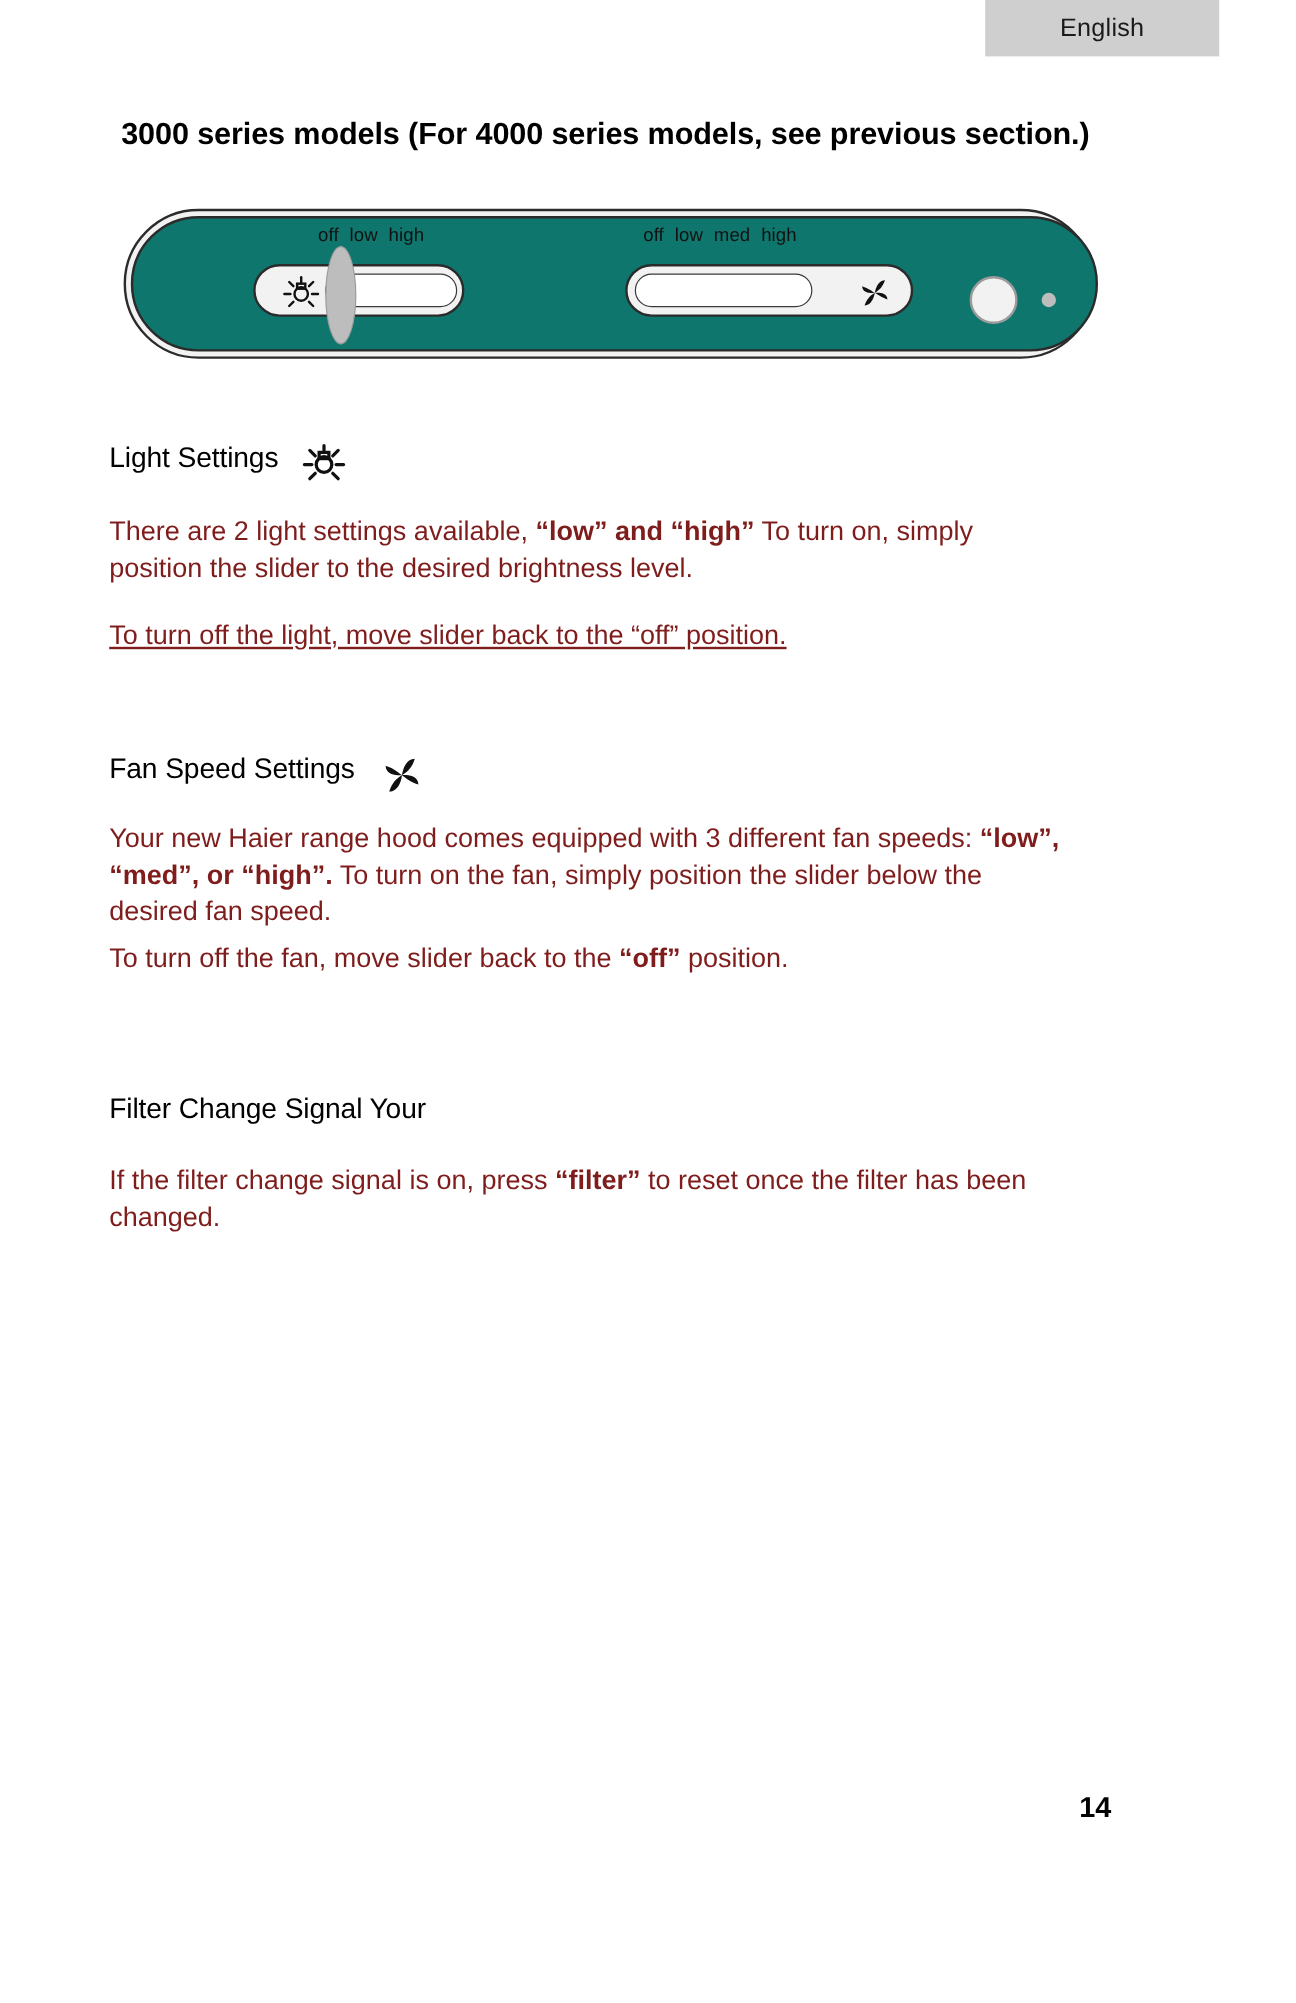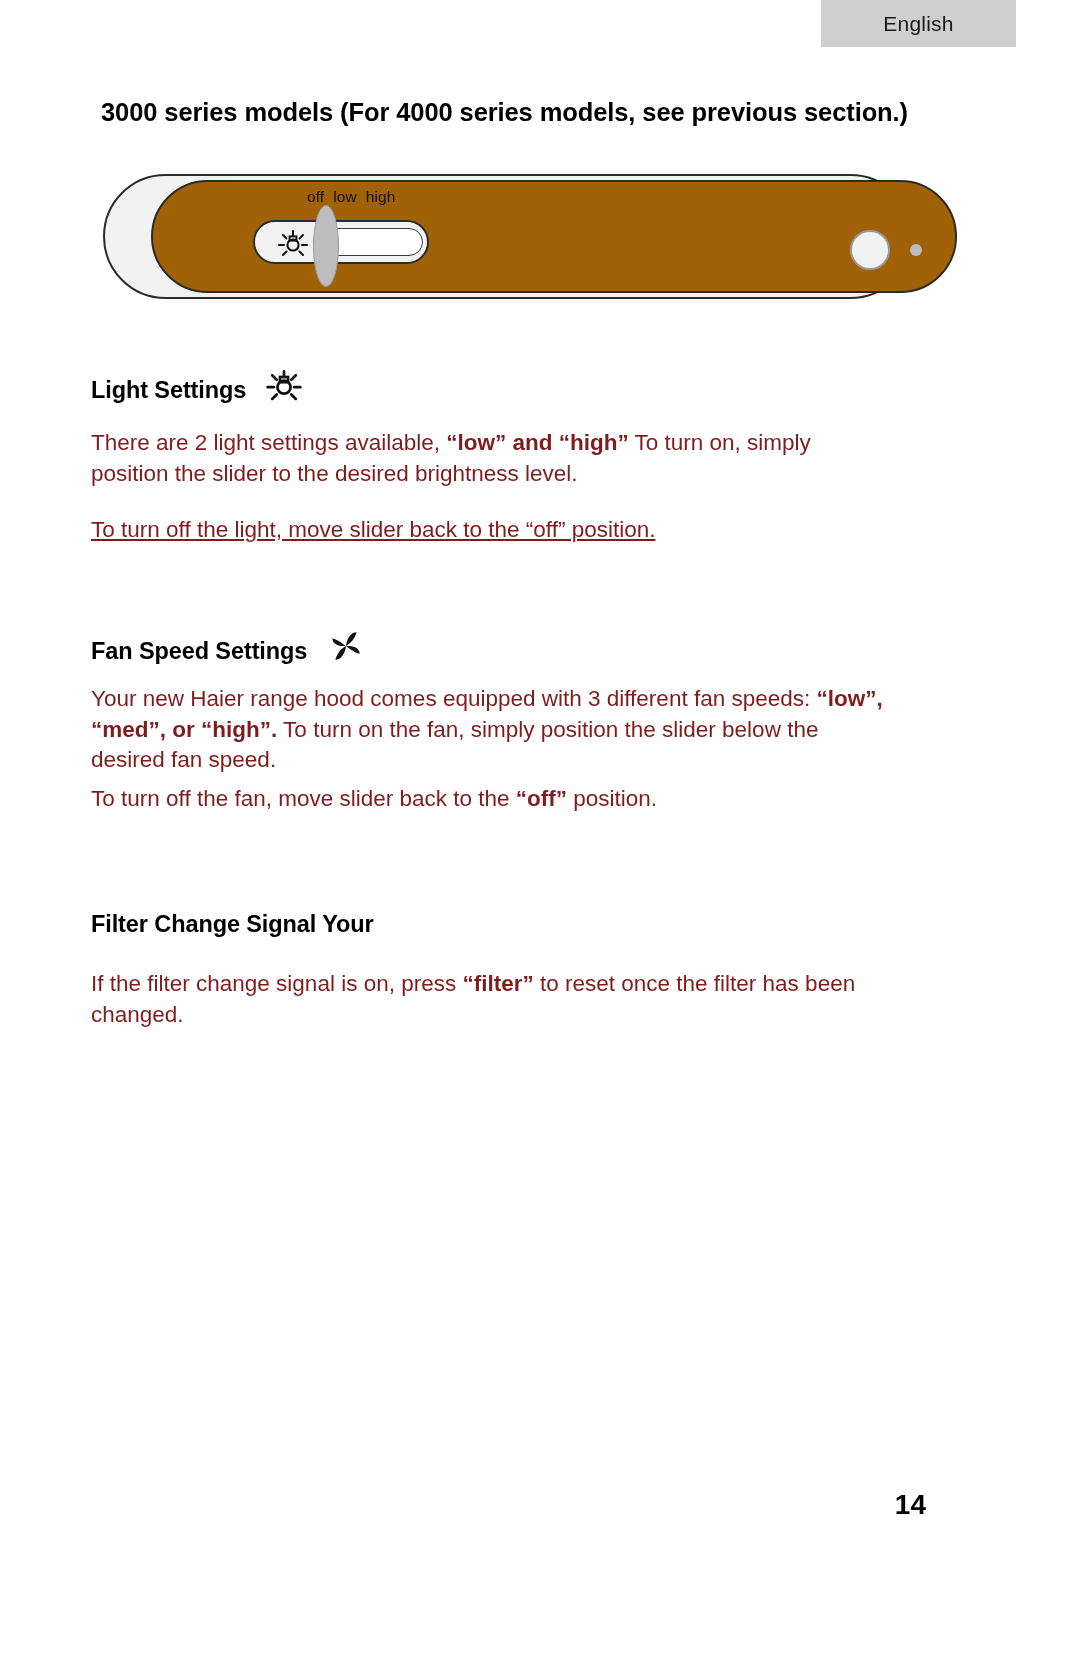--- a/index.html
+++ b/index.html
@@ -49,23 +49,22 @@
     border:2.2px solid #2b2b2b;
     border-radius:64px;
     background:#f2f2f2;
     box-sizing:border-box;
   }
   .panel-inner{
     position:absolute;left:18px;top:20px;
     width:806px;height:113px;
     border:2px solid #2b2b2b;
     border-radius:58px;
-    background:#a16207;
-    box-sizing:border-box;
-    margin-left:42px;
+    background:#0f766e;
+    box-sizing:border-box;
   }
 
   
   .slider-unit{position:absolute;}
   .slider-unit.light{left:100px;top:38px;}
   .slider-unit.fan{left:410px;top:38px;}
 
   .slider-shell{
     position:relative;
     height:44px;
@@ -129,40 +128,40 @@
   }
   .indicator-dot{
     position:absolute;left:757px;top:62px;
     width:12px;height:12px;border-radius:50%;
     background:#bdbdbd;
   }
 
   
   .sec-head{
     position:absolute;
-    display:flex;align-items:flex-end;
-    font-size:23.5px;font-weight:bold;letter-spacing:-0.1px;
+    display:flex;align-items:flex-start;
+    font-size:23.5px;font-weight:normal;letter-spacing:-0.1px;
     white-space:nowrap;
   }
   .sec-head .head-icon{margin-left:20px;display:inline-flex;}
 
   p.body{
     position:absolute;
     margin:0;
     font-size:22.5px;
     line-height:30.5px;
     letter-spacing:0px;
     width:800px;
     color:#7f1d1d;
   }
   p.body b{font-weight:bold;}
 
   .page-num{
     position:absolute;right:90px;bottom:148px;
-    font-size:28px;font-weight:bold;
+    font-size:24px;font-weight:bold;
   }
 </style>
 </head>
 <body>
 
 <div class="page">
 
   <div class="lang-tab">
     <span>English</span>
   </div>
@@ -193,20 +192,38 @@
                 </g>
                 <circle cx="16" cy="17" r="5.6" fill="none" stroke="#111" stroke-width="2"></circle>
                 <rect x="12.6" y="8.4" width="6.8" height="4.2" fill="none" stroke="#111" stroke-width="2"></rect>
               </svg>
             </span>
             <div class="slider-track"></div>
             <div class="slider-knob"></div>
           </div>
         </div>
 
+        <div class="slider-unit fan">
+          <div class="tick-labels">
+            <span>off</span><span>low</span><span>med</span><span>high</span>
+          </div>
+          <div class="slider-shell">
+            <div class="slider-track"></div>
+            <span class="panel-icon icon-fan-panel">
+              <svg viewBox="0 0 32 32" width="32" height="32">
+                <g fill="#111">
+                  <path d="M16 16 C16 16 17.5 5.5 24.5 5.5 C22.5 11 20 13.5 16 16 Z"></path>
+                  <path d="M16 16 C16 16 26.5 14.5 26.5 21.5 C21 19.5 18.5 17.5 16 16 Z"></path>
+                  <path d="M16 16 C16 16 14.5 26.5 7.5 26.5 C9.5 21 12 18.5 16 16 Z"></path>
+                  <path d="M16 16 C16 16 5.5 17.5 5.5 10.5 C11 12.5 13.5 14.5 16 16 Z"></path>
+                </g>
+              </svg>
+            </span>
+          </div>
+        </div>
 
         <div class="round-button"></div>
         <div class="indicator-dot"></div>
 
       </div>
     </div>
 
     <div class="sec-head" style="top:368px;left:0;">
       <span>Light Settings</span>
       <span class="head-icon">

